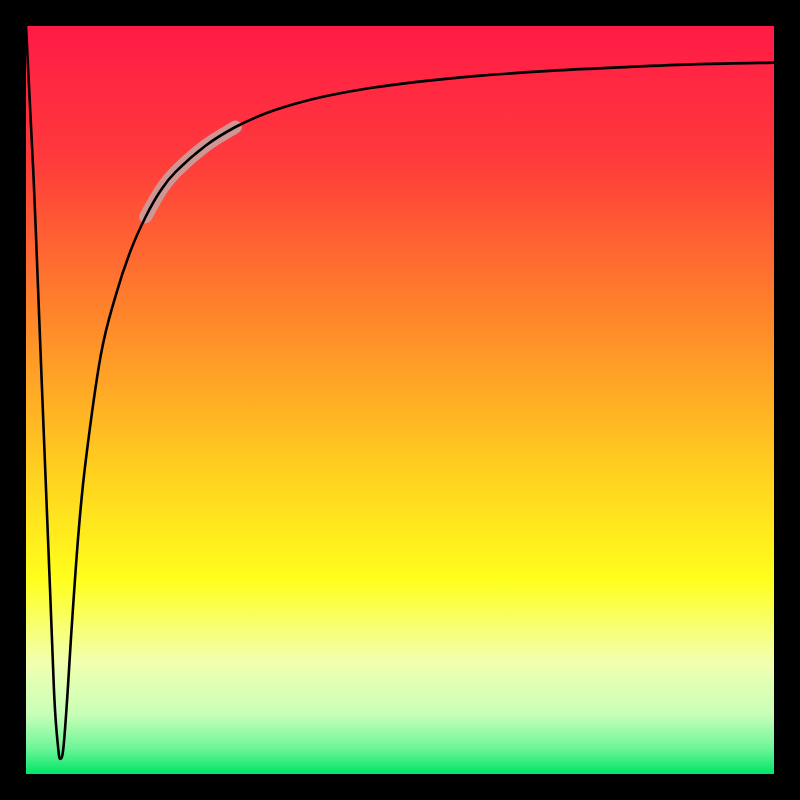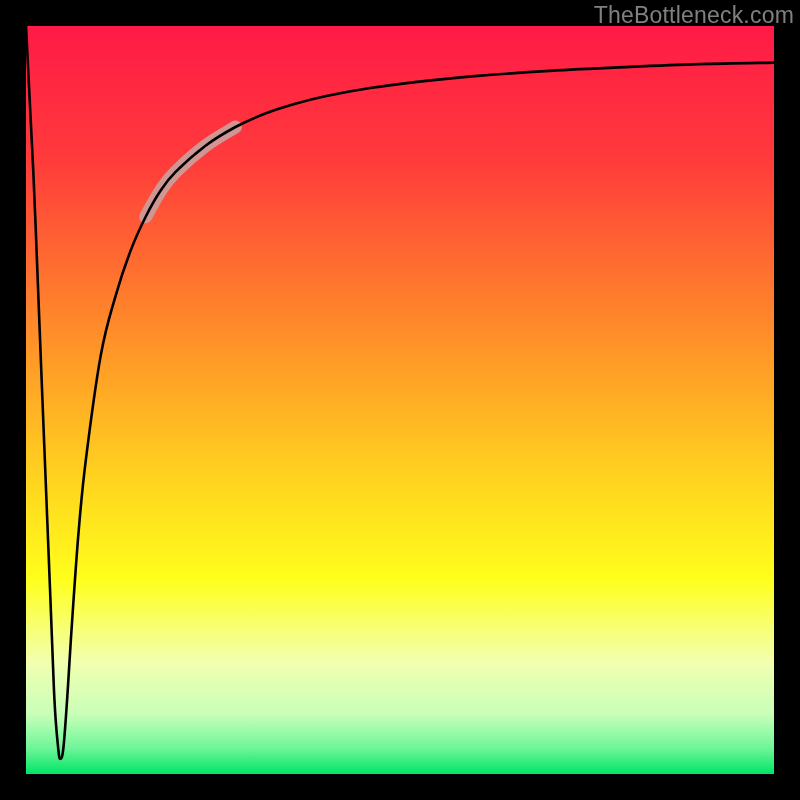--- a/index.html
+++ b/index.html
@@ -66,14 +66,13 @@
       </defs>
       <rect x="0" y="0" width="748" height="748" fill="url(#bg-grad)"></rect>
     </svg>
 
     <svg class="curve-svg" viewBox="0 0 748 748" preserveAspectRatio="none">
       <path id="highlight-path" fill="none" stroke-linecap="round" stroke-width="13" d="M 119.68 190.74 C 122.37 186.03, 129.25 172.64, 134.64 164.56 C 140.03 156.48, 141.52 153.94, 149.60 145.86 C 157.68 137.78, 168.75 127.76, 179.52 119.68 C 190.29 111.60, 204.05 104.35, 209.44 100.98" stroke="#cf9694"></path>
       <path id="curve-path" fill="none" stroke-width="2.6" stroke-linejoin="round" d="M 0.00 0.00 C 1.35 26.93, 4.79 89.01, 7.48 149.60 C 10.17 210.19, 12.00 262.55, 14.96 336.60 C 17.92 410.65, 21.51 500.41, 23.94 561.00 C 26.36 621.59, 26.94 644.25, 28.42 673.20 C 29.91 702.15, 31.09 711.05, 32.16 721.82 C 33.24 732.59, 33.47 733.04, 34.41 733.04 C 35.35 733.04, 36.19 732.59, 37.40 721.82 C 38.61 711.05, 39.79 692.72, 41.14 673.20 C 42.49 653.68, 42.86 642.98, 44.88 613.36 C 46.90 583.74, 49.67 540.95, 52.36 508.64 C 55.05 476.33, 55.80 466.15, 59.84 433.84 C 63.88 401.53, 69.41 358.74, 74.80 329.12 C 80.19 299.50, 84.37 288.13, 89.76 269.28 C 95.15 250.43, 99.33 238.54, 104.72 224.40 C 110.11 210.26, 114.29 201.51, 119.68 190.74 C 125.07 179.97, 129.25 172.64, 134.64 164.56 C 140.03 156.48, 141.52 153.94, 149.60 145.86 C 157.68 137.78, 168.75 127.76, 179.52 119.68 C 190.29 111.60, 198.67 106.77, 209.44 100.98 C 220.21 95.19, 228.59 91.69, 239.36 87.52 C 250.13 83.34, 258.51 80.89, 269.28 77.79 C 280.05 74.70, 285.74 73.14, 299.20 70.31 C 312.66 67.48, 327.92 64.64, 344.08 62.08 C 360.24 59.53, 370.11 58.25, 388.96 56.10 C 407.81 53.95, 424.56 52.14, 448.80 50.12 C 473.04 48.10, 496.67 46.50, 523.60 44.88 C 550.53 43.26, 571.47 42.35, 598.40 41.14 C 625.33 39.93, 646.27 38.96, 673.20 38.15 C 700.13 37.34, 734.54 36.92, 748.00 36.65" stroke="#000000"></path>
     </svg>
   </div>
 
-  <div class="watermark">TheBottleneck.com</div>
 </div>
 
 </body></html>

